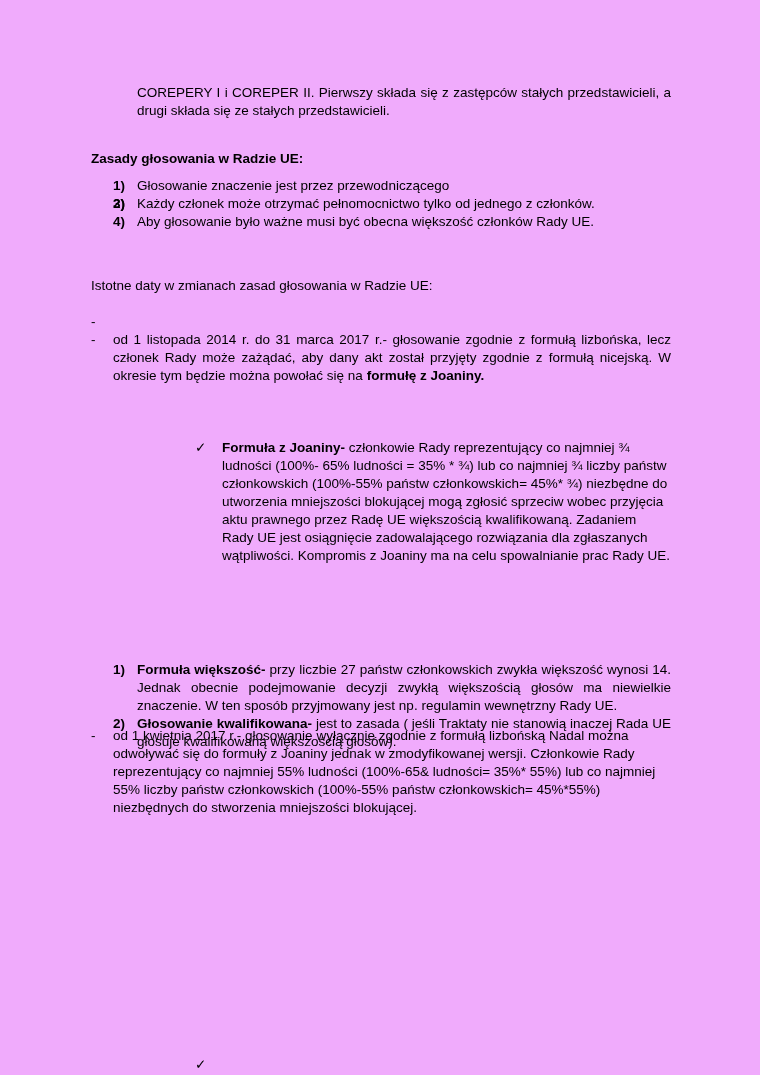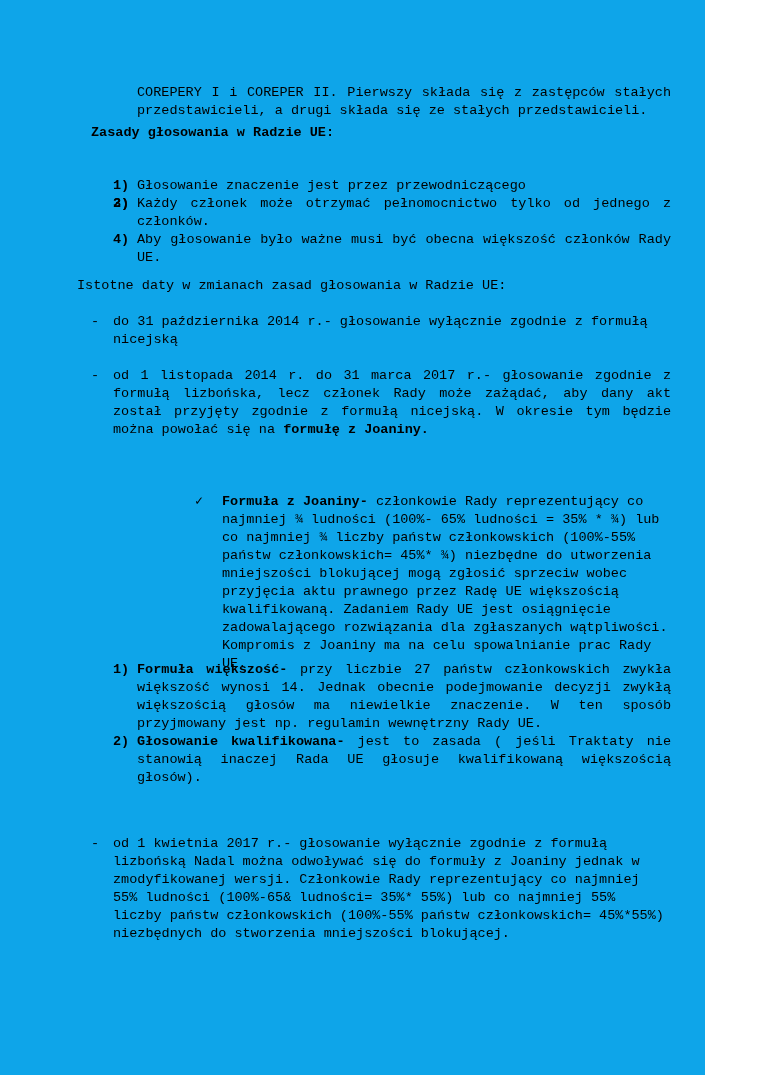--- a/index.html
+++ b/index.html
@@ -3,25 +3,25 @@
 <meta charset="utf-8">
 <title>Document</title>
 <style>
   html, body {
     margin: 0;
     padding: 0;
     background: #ffffff;
   }
   .page {
     position: relative;
-    width: 705px;
+    width: 760px;
     height: 1075px;
-    background: #0ea5e9;
+    background: #f0abfc;
     color: #000000;
-    font-family: Liberation Mono, monospace;
+    font-family: Liberation Sans, sans-serif;
     font-size: 13.5px;
     line-height: 18px;
     overflow: hidden;
   }
   .block { position: absolute; margin: 0; }
   .justify { text-align: justify; }
   .leftal { text-align: left; }
   .bold { font-weight: 700; }
 
   .heading {
@@ -62,45 +62,44 @@
     top: 0;
   }
 </style>
 </head>
 <body>
 
 <div class="page">
 
   <p class="block justify" style="top:84px; left:137px; width:534px;">COREPERY I i COREPER II. Pierwszy składa się z zastępców stałych przedstawicieli, a drugi składa się ze stałych przedstawicieli.</p>
 
-  <p class="block heading" style="top:124px; left:91px; width:580px;">Zasady głosowania w Radzie UE:</p>
+  <p class="block heading" style="top:150px; left:91px; width:580px;">Zasady głosowania w Radzie UE:</p>
 
   <div class="block" style="top:177px; left:91px; width:580px;">
     <div class="num-li justify">
       <span class="marker">1)</span>
       <span><span>Głosowanie znaczenie jest przez przewodniczącego</span></span>
     </div>
     <div class="num-li justify">
       <span class="marker">2)</span>
     </div>
     <div class="num-li justify">
       <span class="marker">3)</span>
       <span><span>Każdy członek może otrzymać pełnomocnictwo tylko od jednego z członków.</span></span>
     </div>
     <div class="num-li justify">
       <span class="marker">4)</span>
       <span><span>Aby głosowanie było ważne musi być obecna większość członków Rady UE.</span></span>
     </div>
   </div>
 
-  <p class="block" style="top:277px; left:77px; width:580px;">Istotne daty w zmianach zasad głosowania w Radzie UE:</p>
+  <p class="block" style="top:277px; left:91px; width:580px;">Istotne daty w zmianach zasad głosowania w Radzie UE:</p>
 
   <div class="block dash-li leftal" style="top:313px; left:91px; width:558px;">
     <span class="marker">-</span>
-    <span><span>do 31 października 2014 r.- głosowanie wyłącznie zgodnie z formułą nicejską</span></span>
   </div>
 
   <div class="block dash-li justify" style="top:331px; left:91px; width:558px;">
     <span class="marker">-</span>
     <span><span>od 1 listopada 2014 r. do 31 marca 2017 r.- głosowanie zgodnie z formułą lizbońska, lecz członek Rady może zażądać, aby dany akt został przyjęty zgodnie z formułą nicejską. W okresie tym będzie można powołać się na </span><span class="bold">formułę z Joaniny.</span></span>
   </div>
 
   <div class="block check-li leftal" style="top:385px; left:195px; width:448px;">
     <span class="marker">✓</span>
     <span><span class="bold">Formuła z Joaniny-</span><span> członkowie Rady reprezentujący co najmniej ¾ ludności (100%- 65% ludności = 35% * ¾) lub co najmniej ¾ liczby państw członkowskich (100%-55% państw członkowskich= 45%* ¾) niezbędne do utworzenia mniejszości blokującej mogą zgłosić sprzeciw wobec przyjęcia aktu prawnego przez Radę UE większością kwalifikowaną. Zadaniem Rady UE jest osiągnięcie zadowalającego rozwiązania dla zgłaszanych wątpliwości. Kompromis z Joaniny ma na celu spowalnianie prac Rady UE.</span></span>

